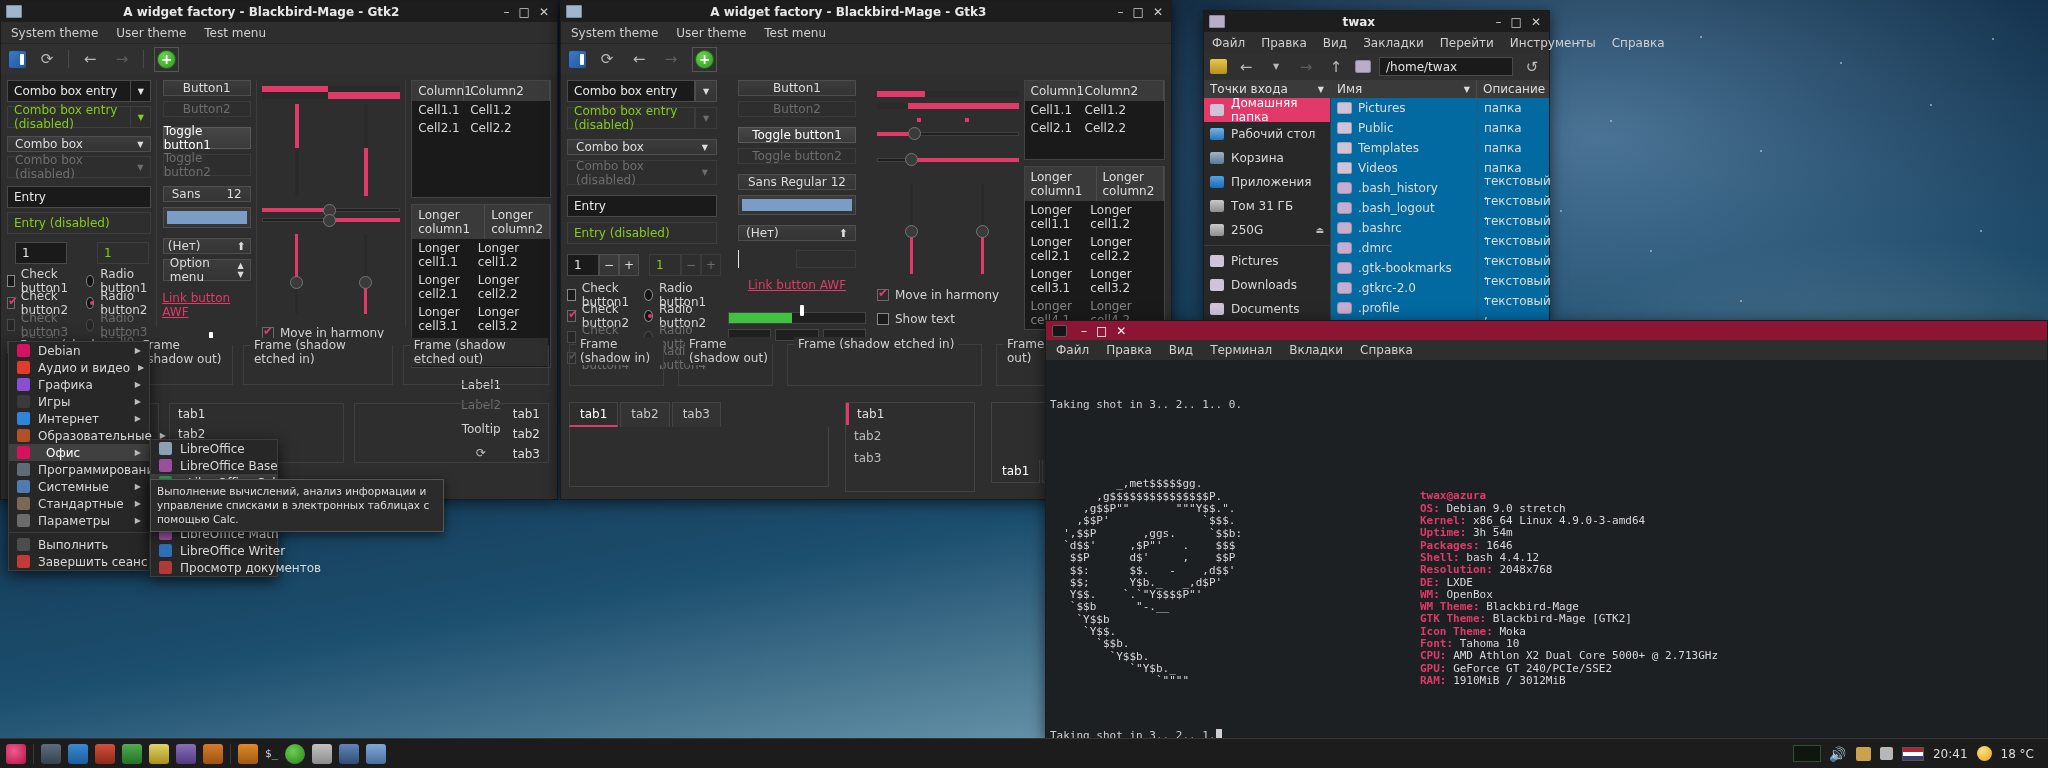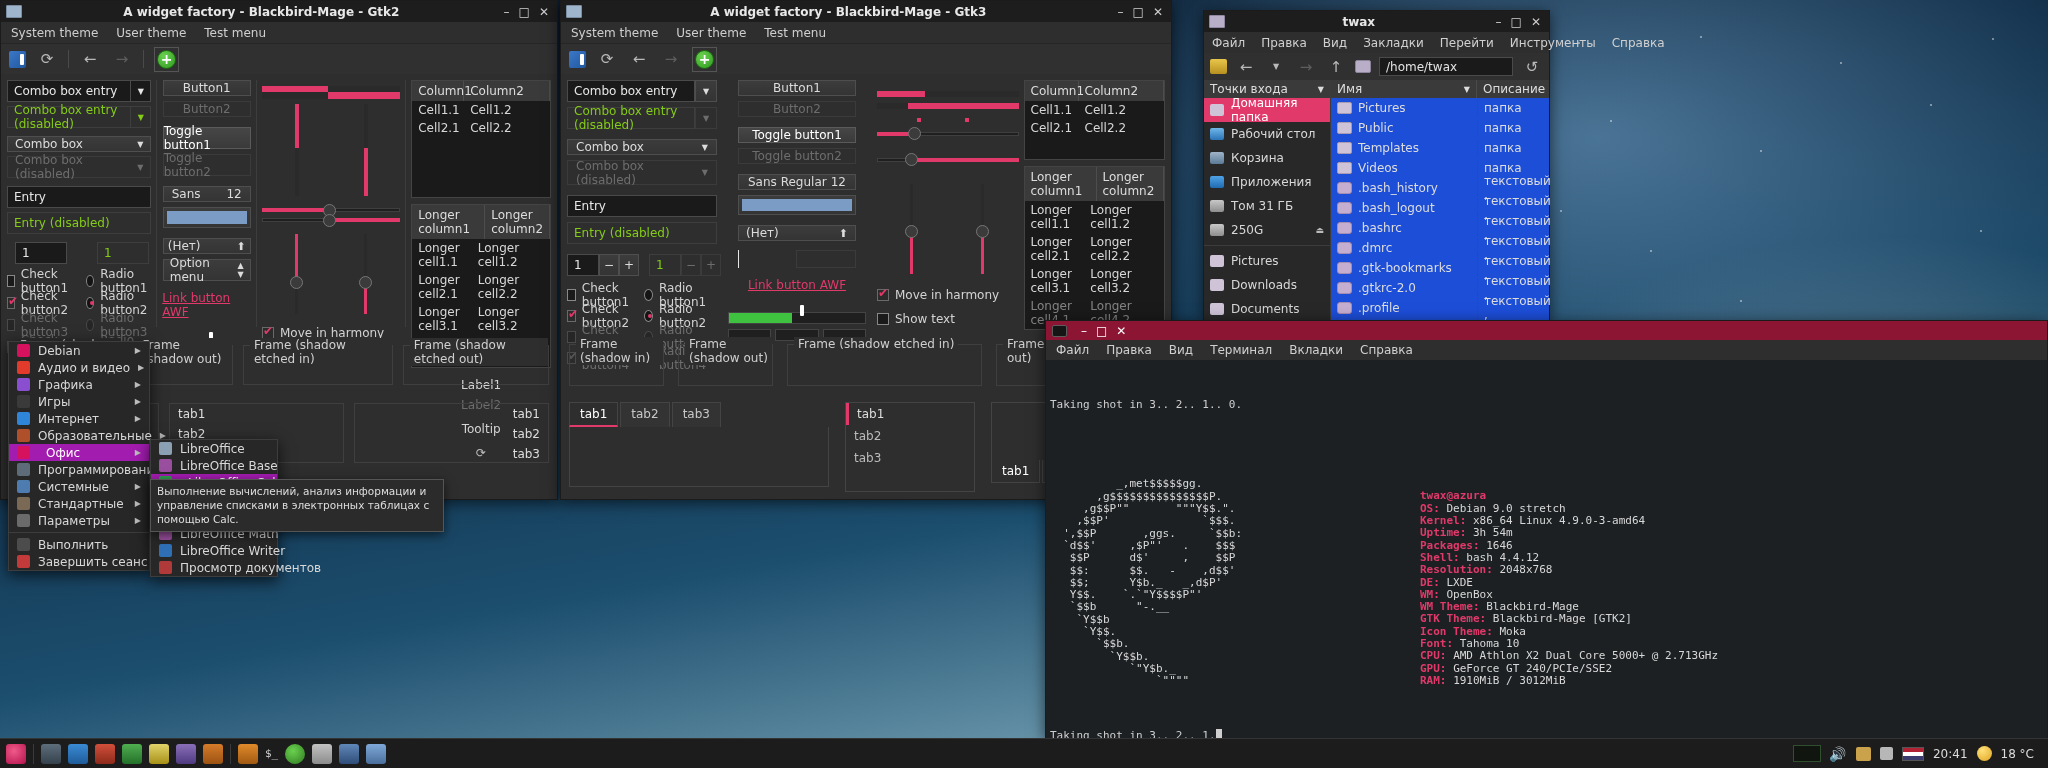--- a/index.html
+++ b/index.html
@@ -85,21 +85,21 @@
   .tvrow{display:flex;}
   .tvrow div{padding:2px 6px;color:#d8d8d8;}
   .scale-h{height:14px;display:flex;align-items:center;position:relative;}
   .scale-h .track{height:4px;width:100%;background:#1f1f1f;border:1px solid #3f3f3f;}
   .scale-h .fill{position:absolute;left:0;height:4px;background:#e0396a;}
   .scale-h .knob{position:absolute;width:13px;height:13px;border-radius:50%;background:#3b3b3b;border:1px solid #777;}
 
   
   .menu{position:absolute;background:#272727;border:1px solid #3d3d3d;box-shadow:0 4px 14px rgba(0,0,0,.7);}
   .mi{display:flex;align-items:center;gap:8px;padding:2px 8px;height:17px;color:#d8d8d8;font-size:12px;white-space:nowrap;}
-  .mi.sel{background:#a21caf;color:#fff;gap:16px;}
+  .mi.sel{background:#404040;color:#fff;gap:16px;}
   .mi .ico{width:13px;height:13px;border-radius:2px;flex:0 0 auto;}
   .mi .arw{margin-left:auto;font-size:8px;color:#bbb;}
   .msep{height:1px;background:#3d3d3d;margin:3px 0;}
   .tooltip{position:absolute;background:#2b2b2b;border:1px solid #555;color:#ddd;
            font-size:10.5px;padding:4px 6px;line-height:1.35;box-shadow:0 3px 10px rgba(0,0,0,.6);}
 
   
   #taskbar{position:absolute;left:0;bottom:0;width:2048px;height:30px;background:#1c1c1c;
            border-top:1px solid #343434;display:flex;align-items:center;padding:0 6px;gap:7px;}
   .tbtn{width:20px;height:20px;border-radius:3px;flex:0 0 auto;}
@@ -777,21 +777,21 @@
           <div class="side-item">
             <span style="width: 14px; height: 12px; border-radius: 2px; flex: 0 0 auto; background: rgb(207, 195, 216);"></span>
             <span>Documents</span>
           </div>
           <div class="side-item">
             <span style="width: 14px; height: 12px; border-radius: 2px; flex: 0 0 auto; background: rgb(207, 195, 216);"></span>
             <span>Desktop</span>
           </div>
         </div>
     </div>
-    <div style="flex:1;background:#1d4ed8;">
+    <div style="flex:1;background:#0369a1;">
       <div class="fm-colhead">
         <div style="flex:1;justify-content:space-between;">
             <span>Имя</span>
             <span style="font-size:8px">▼</span>
           </div>
         <div style="width:72px;border-right:none;">Описание</div>
       </div>
       <div id="fm-file-list">
           <div class="f-row">
             <span class="f-ico folder-ico"></span>

